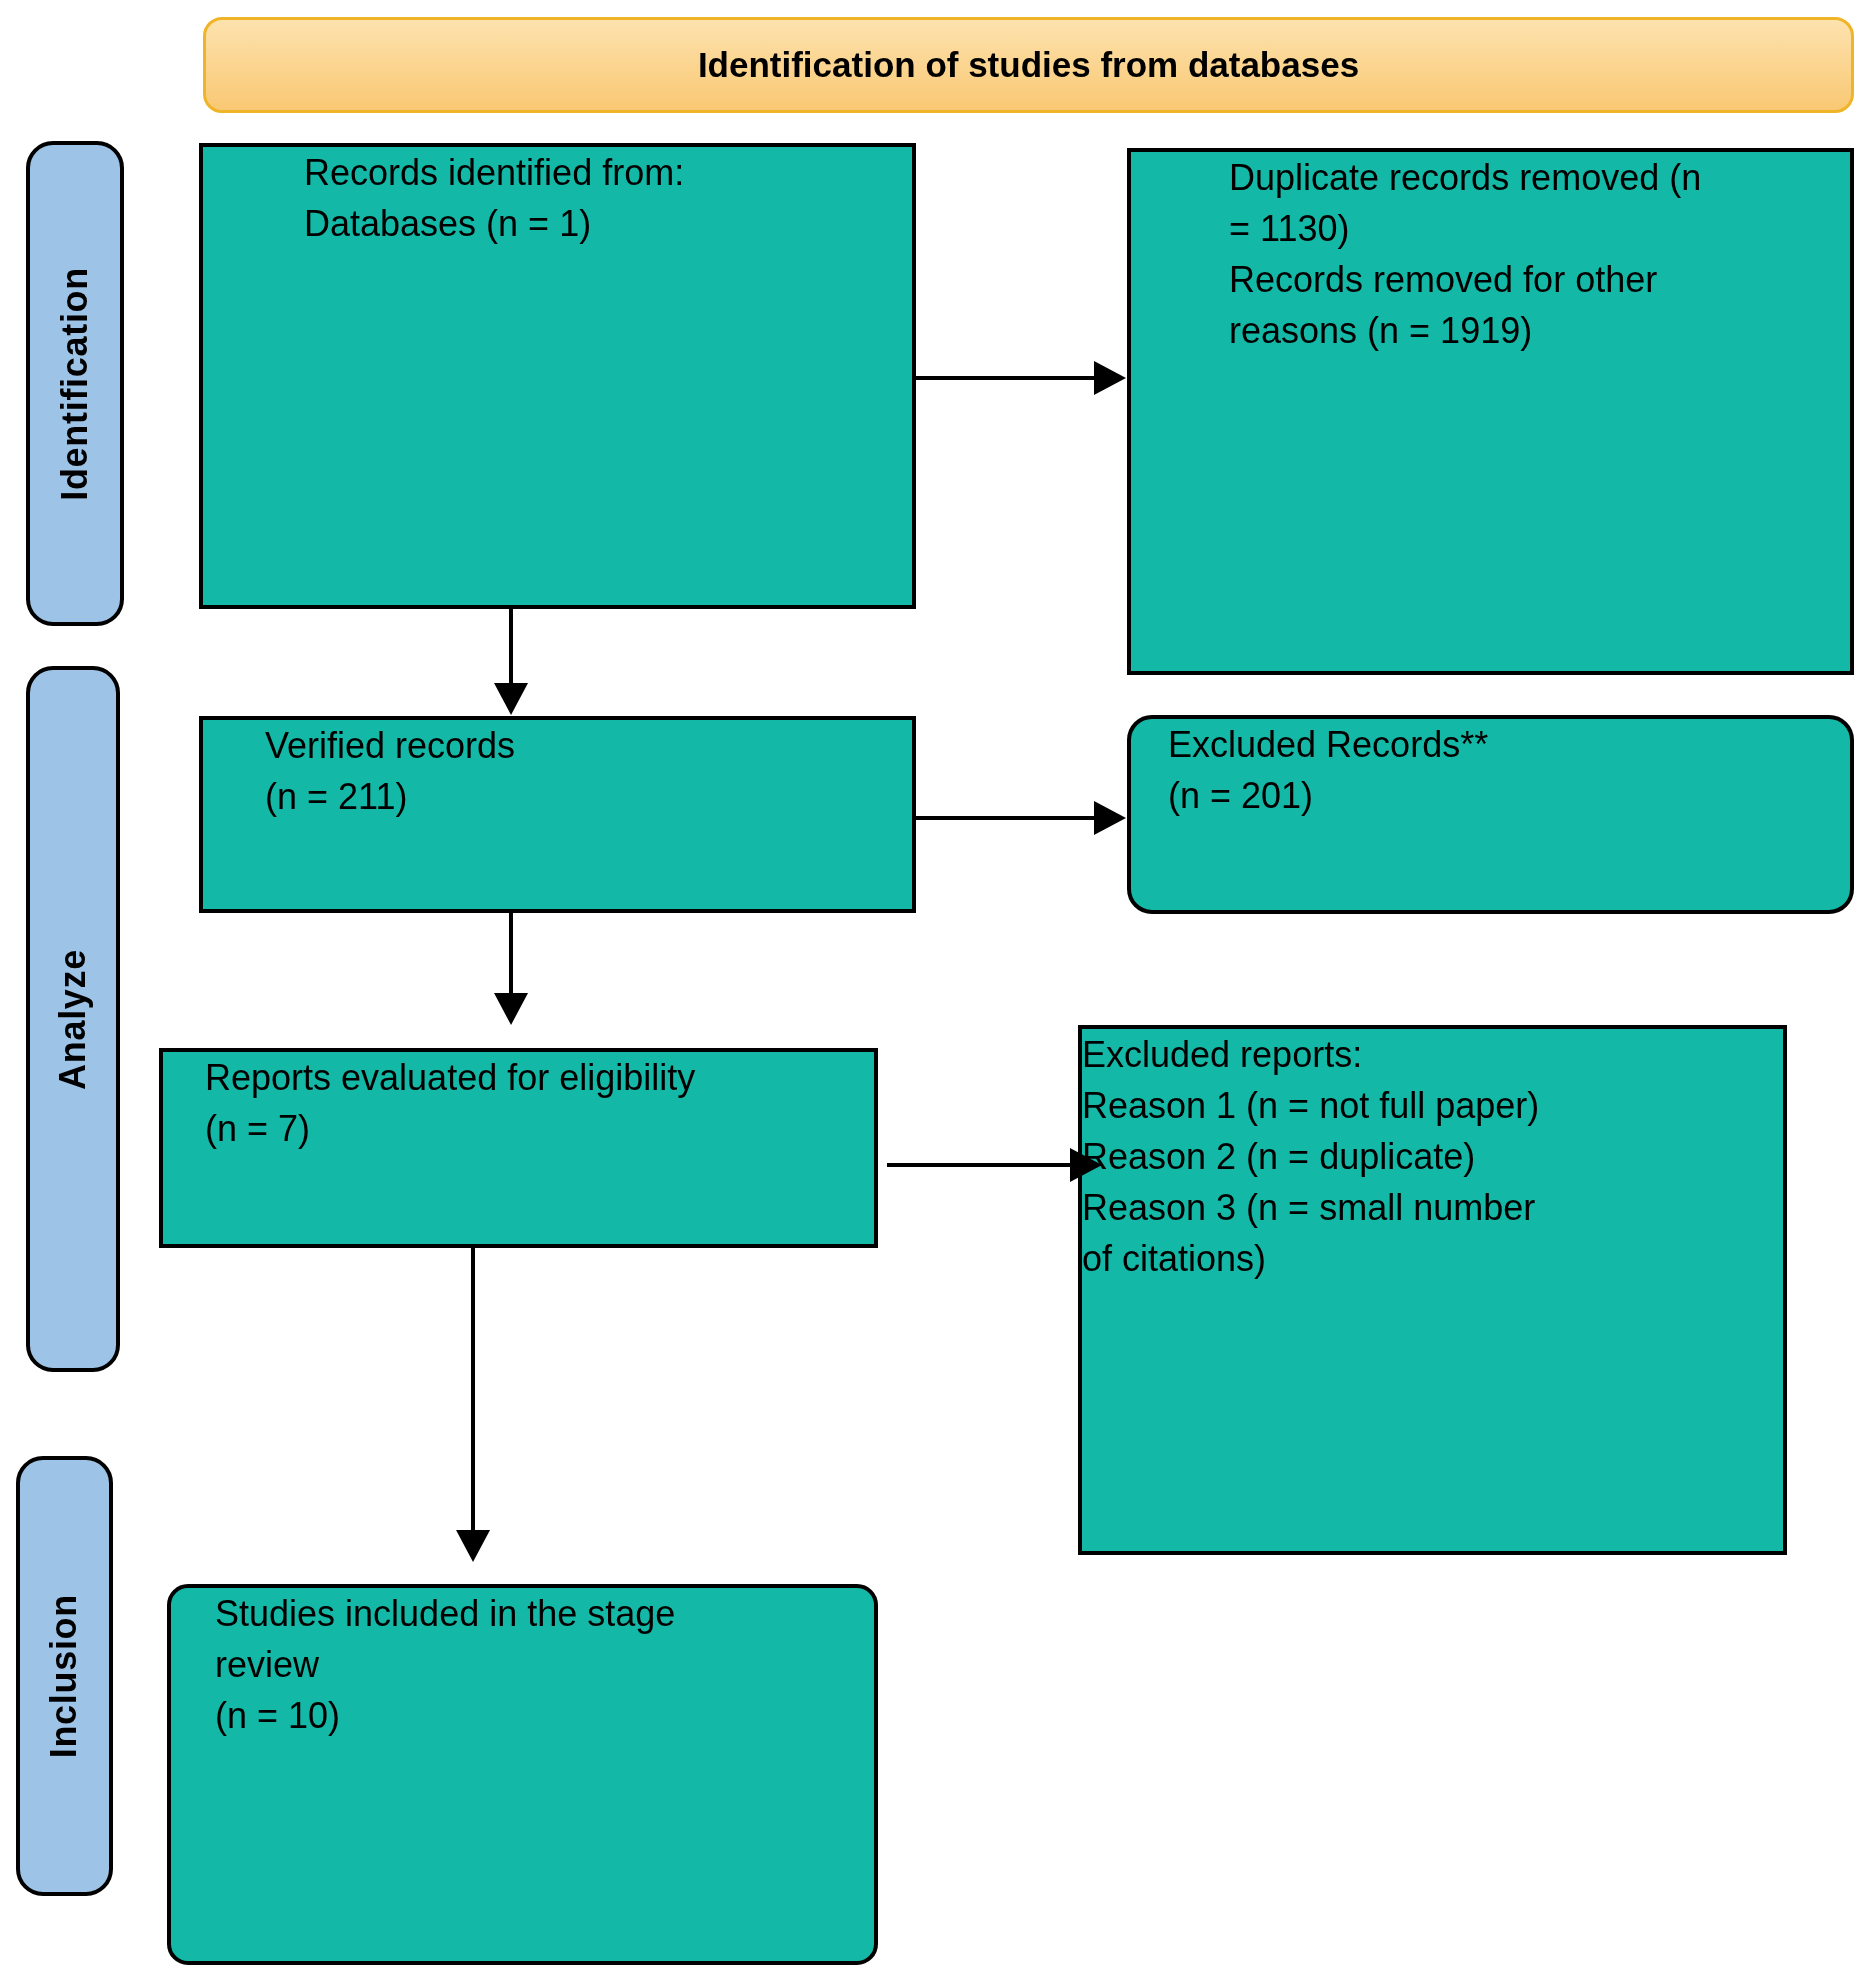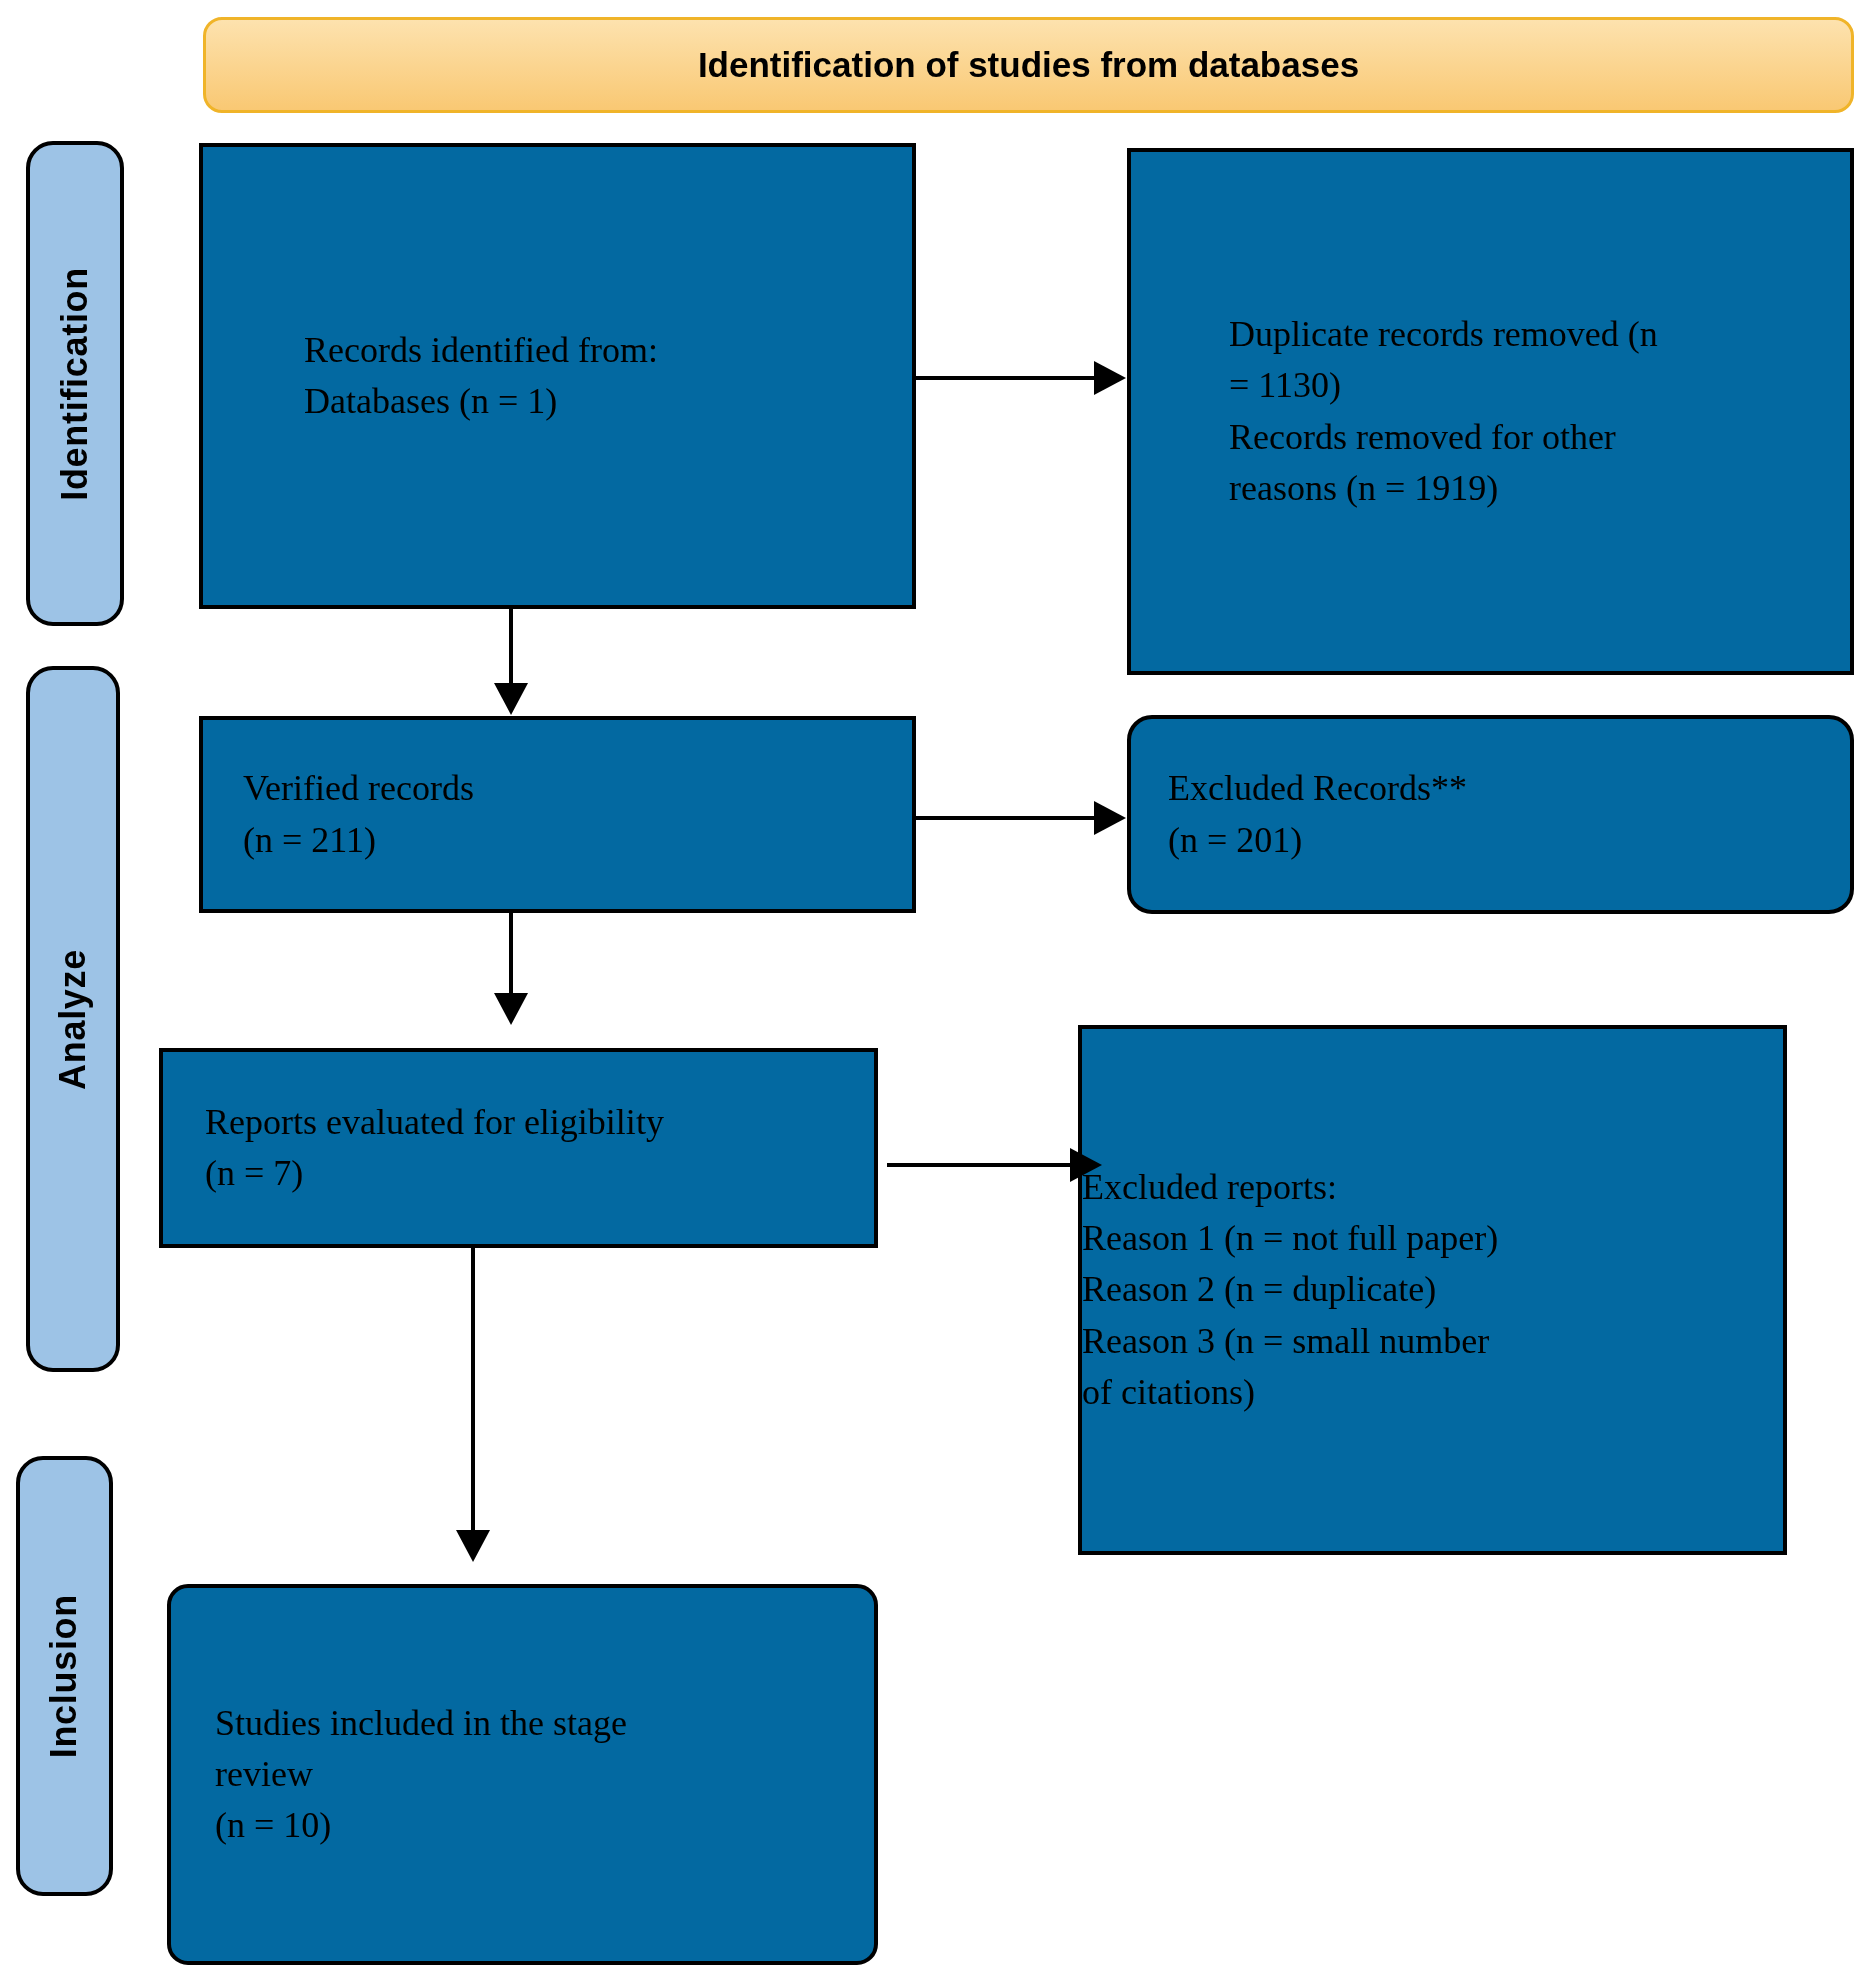--- a/index.html
+++ b/index.html
@@ -33,28 +33,27 @@
     writing-mode: vertical-rl;
     transform: rotate(180deg);
     font-size: 36px;
     font-weight: bold;
     letter-spacing: 0.7px;
     white-space: nowrap;
   }
   .fbox {
     position: absolute;
     box-sizing: border-box;
-    background: #0369a1;
+    background: #14b8a6;
     border: 4.7px solid var(--box-border, #000000);
-    display: flex; align-items: center;
+    display: flex; 
     font-size: 36px;
     line-height: 1.42;
     white-space: pre-line;
     padding-right: 27px;
-    font-family: Liberation Serif, serif;
   }
   .shaft { position: absolute; background: var(--arrow, #000000); }
   .head-right {
     position: absolute; width: 0; height: 0;
     border-top: 17px solid transparent;
     border-bottom: 17px solid transparent;
     border-left: 32px solid var(--arrow, #000000);
   }
   .head-down {
     position: absolute; width: 0; height: 0;
@@ -87,21 +86,21 @@
 Databases (n = 1)</span>
   </div>
 
   <div class="fbox" style="left:1127px; top:148px; width:727px; height:527px; padding-left:98px;">
     <span>Duplicate records removed (n
 = 1130)
 Records removed for other
 reasons (n = 1919)</span>
   </div>
 
-  <div class="fbox" style="left:199px; top:716px; width:717px; height:197px; padding-left:40px;">
+  <div class="fbox" style="left:199px; top:716px; width:717px; height:197px; padding-left:62px;">
     <span>Verified records
 (n = 211)</span>
   </div>
 
   <div class="fbox" style="left:1127px; top:715px; width:727px; height:199px; padding-left:37px;border-radius:25px;">
     <span>Excluded Records**
 (n = 201)</span>
   </div>
 
   <div class="fbox" style="left:159px; top:1048px; width:719px; height:200px; padding-left:42px;">

